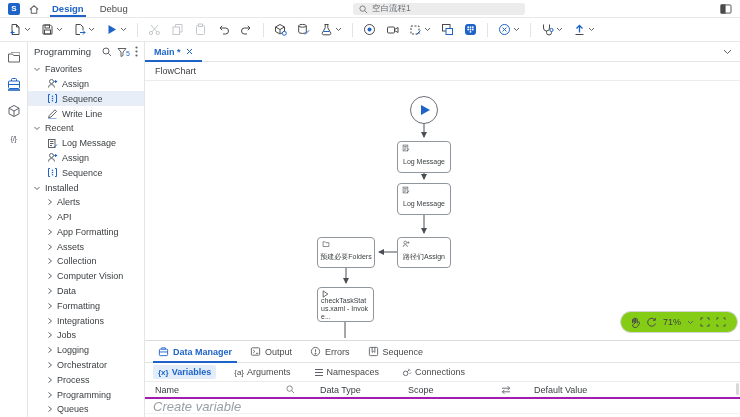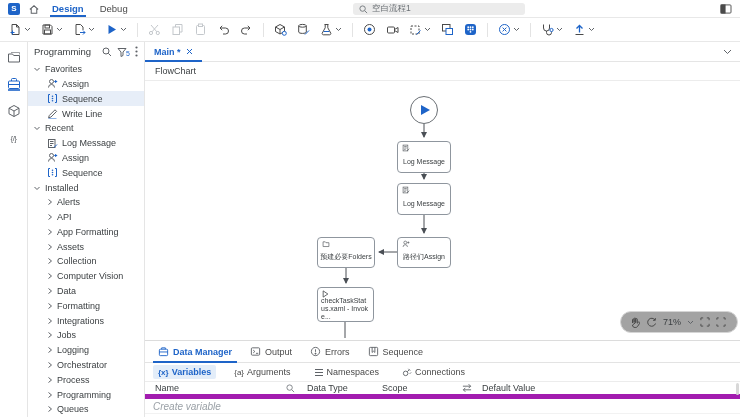--- a/index.html
+++ b/index.html
@@ -50,39 +50,39 @@
 
   
   .canvas{height:259px;position:relative;background:#fff;overflow:hidden;}
   .node{position:absolute;background:#fff;border:1px solid #8f969e;border-radius:4px;display:flex;flex-direction:column;}
   .node .nico{height:9px;padding:2px 0 0 4px;display:flex;}
   .node .nlabel{flex:1;display:flex;align-items:center;justify-content:center;font-size:7px;color:#3c4043;text-align:center;padding:0 2px;line-height:8px;}
   .node .nlabel.wrap{justify-content:flex-start;text-align:left;word-break:break-all;align-items:flex-start;padding:0 3px;}
   .startnode{position:absolute;width:28px;height:28px;border:1px solid #6b7075;border-radius:50%;background:#fff;display:flex;align-items:center;justify-content:center;}
   .startnode .ply{width:0;height:0;border-left:9px solid #1e64c8;border-top:5.5px solid transparent;border-bottom:5.5px solid transparent;margin-left:2px;}
   .edges{position:absolute;left:0;top:0;}
-  .zoompill{position:absolute;left:475px;top:230px;width:118px;height:22px;border:1px solid #d5d5d5;border-radius:11px;background:#a3a3a3;display:flex;align-items:center;gap:6px;padding:0 9px;font-size:9px;color:#3c4043;}
+  .zoompill{position:absolute;left:475px;top:230px;width:118px;height:22px;border:1px solid #d5d5d5;border-radius:11px;background:#84cc16;display:flex;align-items:center;gap:6px;padding:0 9px;font-size:9px;color:#3c4043;}
 
   
   .bottom{height:77px;border-top:1px solid #dcdcdc;display:flex;flex-direction:column;}
   .btabs{height:22px;display:flex;align-items:center;border-bottom:1px solid #e3e3e3;padding-left:4px;}
   .btab{height:100%;display:flex;align-items:center;gap:4px;padding:0 9px;font-size:9px;color:#4a4a4a;position:relative;}
   .btab.active{color:#1e64c8;font-weight:bold;}
   .btab.active:after{content:"";position:absolute;left:4px;right:4px;bottom:-1px;height:2px;background:#1e64c8;}
   .subtabs{height:19px;display:flex;align-items:center;gap:13px;padding-left:8px;border-bottom:1px solid #ececec;}
   .stab{display:flex;align-items:center;gap:3px;font-size:9px;color:#4a4a4a;padding:2px 5px;border-radius:2px;}
   .stab.active{background:#e3edf9;color:#1e64c8;font-weight:bold;}
   .stab .glyph{font-size:8px;}
-  .thead{height:17px;display:flex;align-items:center;border-bottom:5px solid #a21caf;color:#3c4043;font-size:9px;position:relative;}
+  .thead{height:17px;display:flex;align-items:center;border-bottom:2px solid #a21caf;color:#3c4043;font-size:9px;position:relative;gap:13px;}
   .col-name{width:150px;display:flex;align-items:center;justify-content:space-between;padding-left:10px;}
   .col-type{width:78px;padding-left:12px;}
   .col-scope{width:85px;padding-left:9px;}
   .col-swap{width:18px;display:flex;justify-content:center;}
   .col-def{flex:1;padding-left:6px;}
-  .createrow{height:15px;display:flex;align-items:center;padding-left:8px;font-size:10px;font-style:italic;color:#9aa0a6;border-bottom:1px solid #f2f2f2;}
+  .createrow{height:15px;display:flex;align-items:center;padding-left:8px;font-size:13px;font-style:italic;color:#9aa0a6;border-bottom:1px solid #f2f2f2;}
   .vscroll{position:absolute;right:1px;top:1px;width:3px;height:12px;background:#d8d8d8;border-radius:2px;}
   .tablewrap{position:relative;flex:1;}
 </style>
 </head>
 <body>
 
 <div class="app">
 
   <div class="titlebar">
     <div class="logo">S</div>

